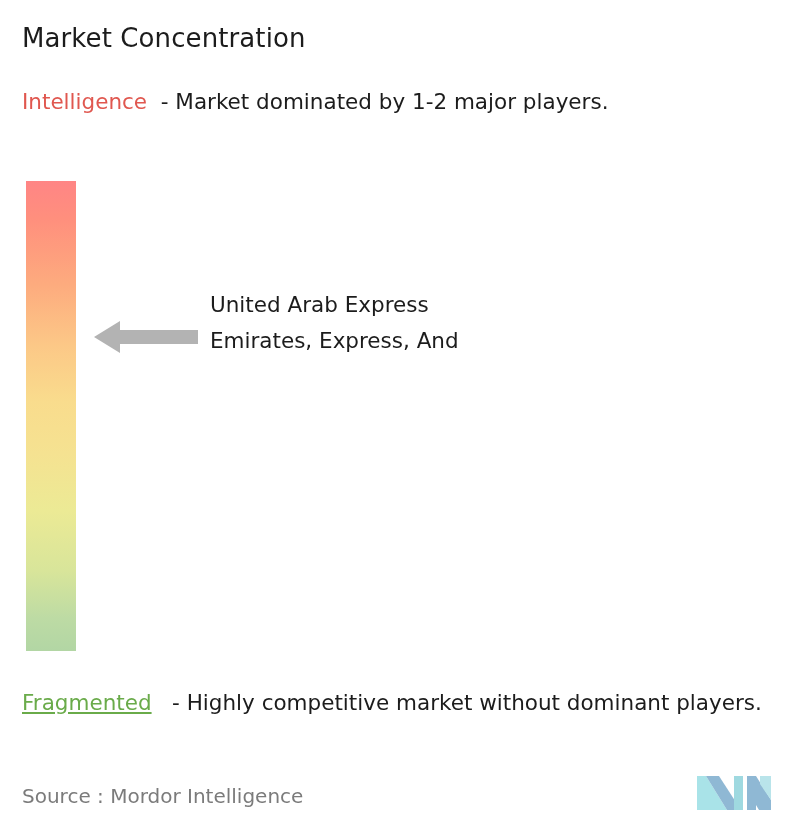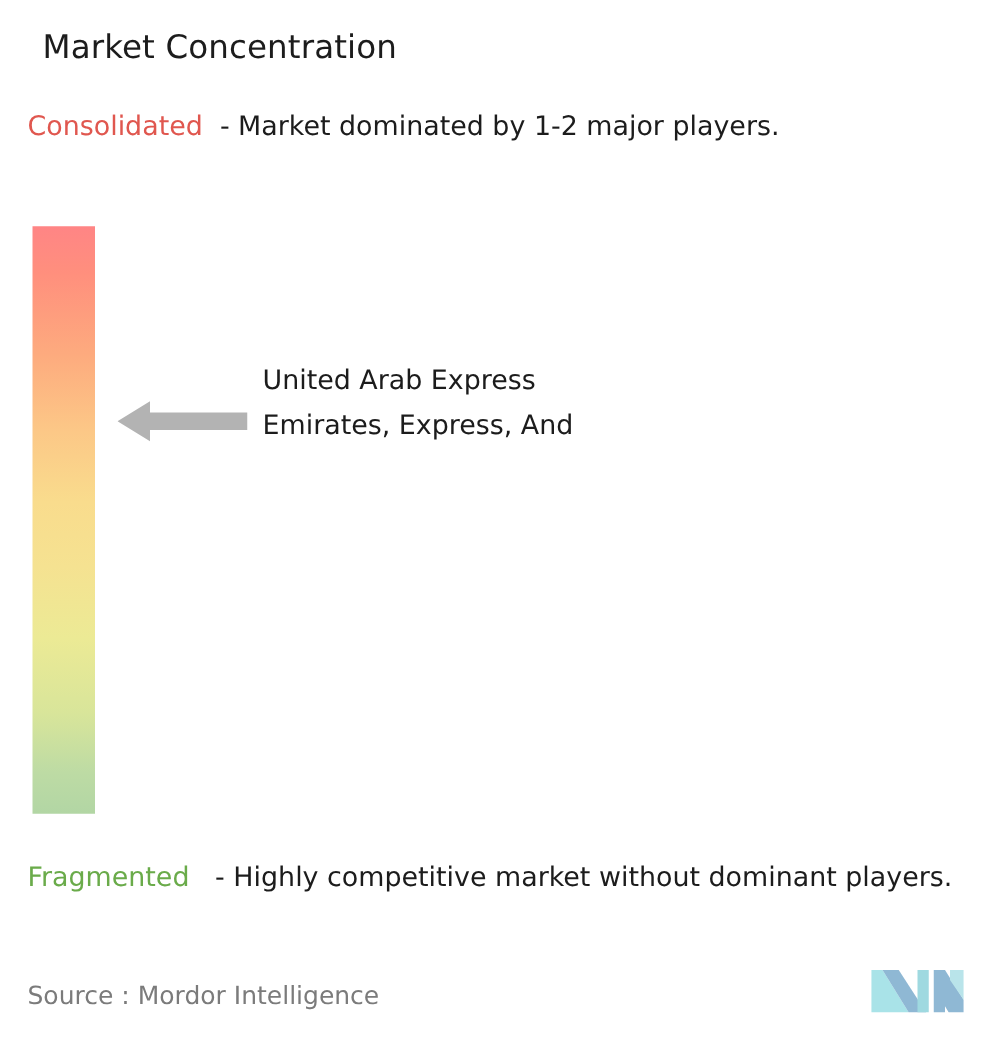--- a/index.html
+++ b/index.html
@@ -18,21 +18,21 @@
 
   #page-root {
     position: absolute;
     inset: 0;
     background: #ffffff;
   }
 
   
   .chart-title {
     position: absolute;
-    left: 34px;
+    left: 22px;
     top: 21px;
     font-size: 26px;
     line-height: 34px;
     color: #1c1c1c;
     font-weight: 400;
     letter-spacing: 0.1px;
     white-space: nowrap;
   }
 
   
@@ -101,20 +101,21 @@
     left: 22px;
     top: 687px;
     width: 760px;
     font-size: 21.5px;
     line-height: 31px;
     color: #1c1c1c;
     font-weight: 400;
   }
   .legend-term-fragmented {
     color: #6aab4a;
+    text-decoration: underline;
   }
 
   
   .source-note {
     position: absolute;
     left: 22px;
     top: 783px;
     font-size: 20px;
     line-height: 26px;
     color: #7b7b7b;
@@ -131,21 +132,21 @@
     height: 42px;
   }
 </style>
 </head>
 <body>
 
 <div id="page-root">
 
   <div class="chart-title">Market Concentration</div>
 
-  <div class="legend-top"><span class="legend-term-consolidated">Consolidated</span><span class="legend-gap">  </span><span>- Market dominated by 1-2 major players.</span></div>
+  <div class="legend-top"><span class="legend-term-consolidated">Intelligence</span><span class="legend-gap">  </span><span>- Market dominated by 1-2 major players.</span></div>
 
   <div class="scale-bar"></div>
 
   <svg class="pointer-arrow" viewBox="0 0 104 34">
     <polygon points="0,17 26,1 26,10 104,10 104,24 26,24 26,33" fill="#b3b3b3"></polygon>
   </svg>
 
   <div class="series-label">
     <span class="lbl-line">United Arab Express</span>
     <span class="lbl-line">Emirates, Express, And</span>

